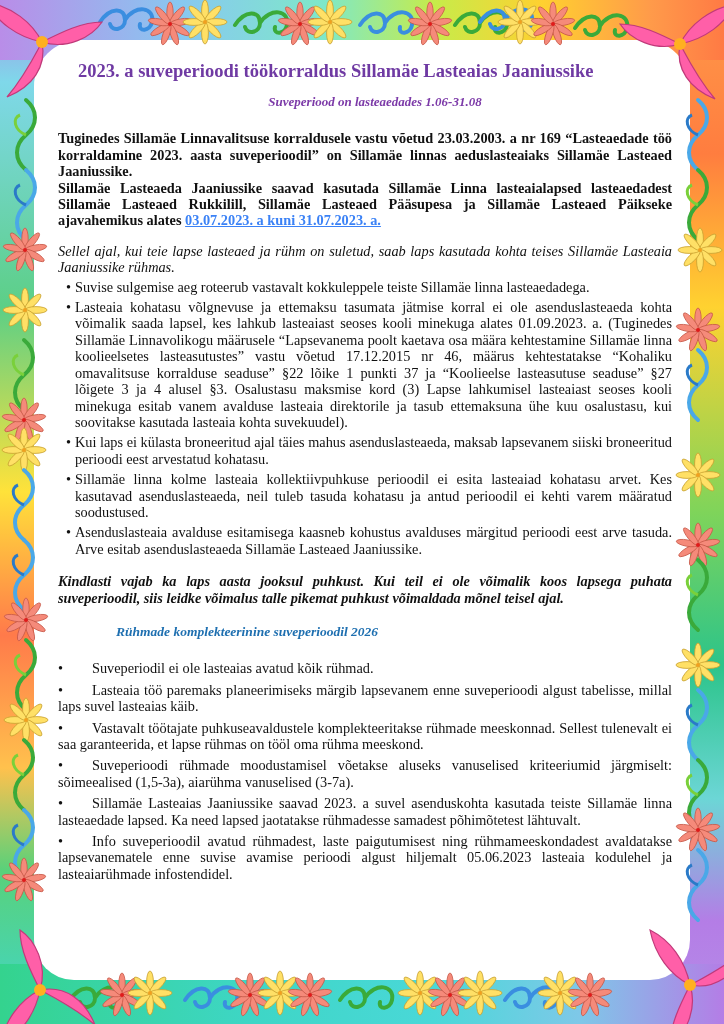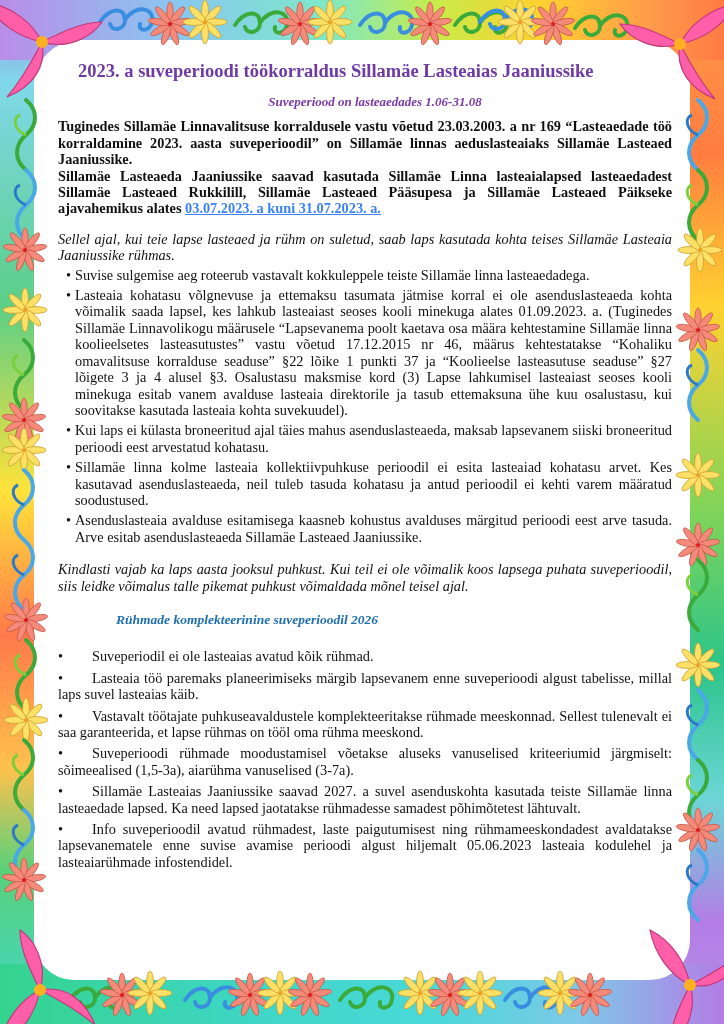--- a/index.html
+++ b/index.html
@@ -27,30 +27,30 @@
   .content {
     position: absolute; left: 58px; top: 60px; width: 614px;
     font-size: 14.3px; line-height: 16.4px;
   }
   .title {
     text-align: left; color: #6f3aa3; font-weight: bold; font-size: 18.5px;
     margin: 0 0 12px 0; line-height: 22px; padding-left: 20px;
   }
   .subtitle {
     text-align: center; color: #7c3aa8; font-weight: bold; font-style: italic;
-    font-size: 13px; margin: 0 0 8px 0; padding-left: 20px;
+    font-size: 13px; margin: 0 0 20px 0; padding-left: 20px;
   }
   .intro { font-weight: bold; text-align: justify; margin: 0; }
   .red-date { color: #3b82f6; text-decoration: underline; font-weight: bold; }
   .italic-p { font-style: italic; text-align: justify; margin: 14px 0 3px 0; }
   ul.list1 { list-style: none; padding: 0; margin: 0 0 0 8px; }
   ul.list1 li { position: relative; padding-left: 9px; text-align: justify; margin-bottom: 4px; }
   ul.list1 li::before { content: "\2022"; position: absolute; left: 0; top: 0; }
   .email { text-decoration: underline; }
-  .italic-p2 { font-style: italic; text-align: justify; margin: 16px 0 18px 0; }
+  .italic-p2 { font-style: italic; text-align: justify; margin: 16px 0 18px 0; font-weight: bold; }
   .section-heading {
     color: #1e6fb0; font-style: italic; font-weight: bold; font-size: 13.5px;
     margin: 0 0 20px 58px;
   }
   ul.list2 { list-style: none; padding: 0; margin: 0; }
   ul.list2 li { text-align: justify; margin-bottom: 5px; text-indent: 34px; position: relative; }
   ul.list2 li .bul { position: absolute; left: 0; top: 0; text-indent: 0; }
   .deco { position: absolute; }
 </style>
 </head>
@@ -202,16 +202,16 @@
 
   <p class="italic-p2">Kindlasti vajab ka laps aasta jooksul puhkust. Kui teil ei ole võimalik koos lapsega puhata suveperioodil, siis leidke võimalus talle pikemat puhkust võimaldada mõnel teisel ajal.</p>
 
   <div class="section-heading">Rühmade komplekteerinine suveperioodil 2026</div>
 
   <ul class="list2">
     <li><span class="bul">•</span><span>Suveperiodil ei ole lasteaias avatud kõik rühmad.</span></li>
     <li><span class="bul">•</span><span>Lasteaia töö paremaks planeerimiseks märgib lapsevanem enne suveperioodi algust tabelisse, millal laps suvel lasteaias käib.</span></li>
     <li><span class="bul">•</span><span>Vastavalt töötajate puhkuseavaldustele komplekteeritakse rühmade meeskonnad. Sellest tulenevalt ei saa garanteerida, et lapse rühmas on tööl oma rühma meeskond.</span></li>
     <li><span class="bul">•</span><span>Suveperioodi rühmade moodustamisel võetakse aluseks vanuselised kriteeriumid järgmiselt: sõimeealised (1,5-3a), aiarühma vanuselised (3-7a).</span></li>
-    <li><span class="bul">•</span><span>Sillamäe Lasteaias Jaaniussike saavad 2027. a suvel asenduskohta kasutada teiste Sillamäe linna lasteaedade lapsed. Ka need lapsed jaotatakse rühmadesse samadest põhimõtetest lähtuvalt.</span></li>
+    <li><span class="bul">•</span><span>Sillamäe Lasteaias Jaaniussike saavad 2023. a suvel asenduskohta kasutada teiste Sillamäe linna lasteaedade lapsed. Ka need lapsed jaotatakse rühmadesse samadest põhimõtetest lähtuvalt.</span></li>
     <li><span class="bul">•</span><span>Info suveperioodil avatud rühmadest, laste paigutumisest ning rühmameeskondadest avaldatakse lapsevanematele enne suvise avamise perioodi algust hiljemalt 05.06.2023 lasteaia kodulehel ja lasteaiarühmade infostendidel.</span></li>
   </ul>
 </div>
 
 </body></html>

